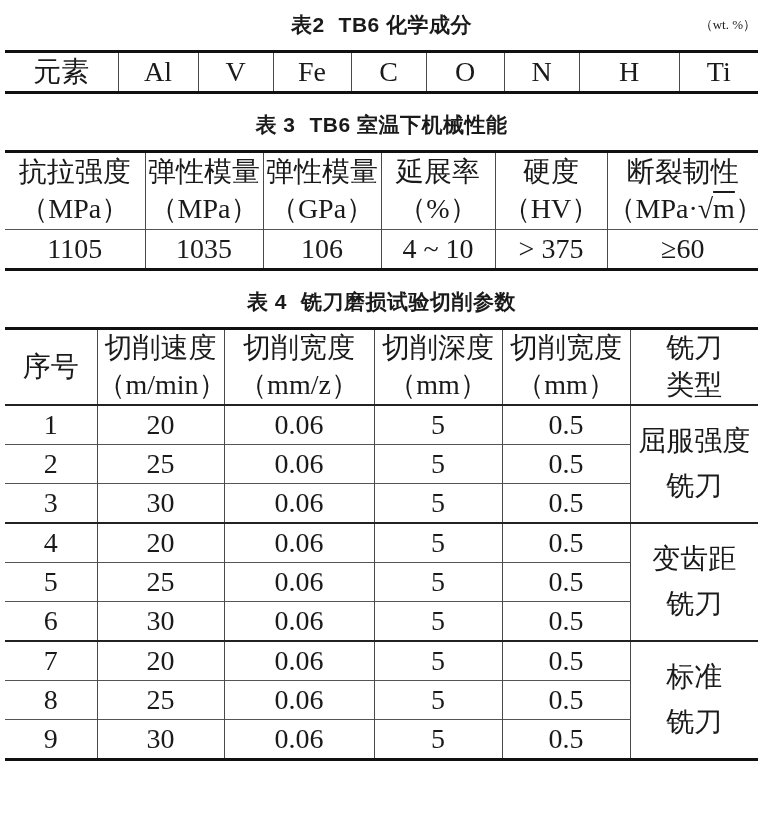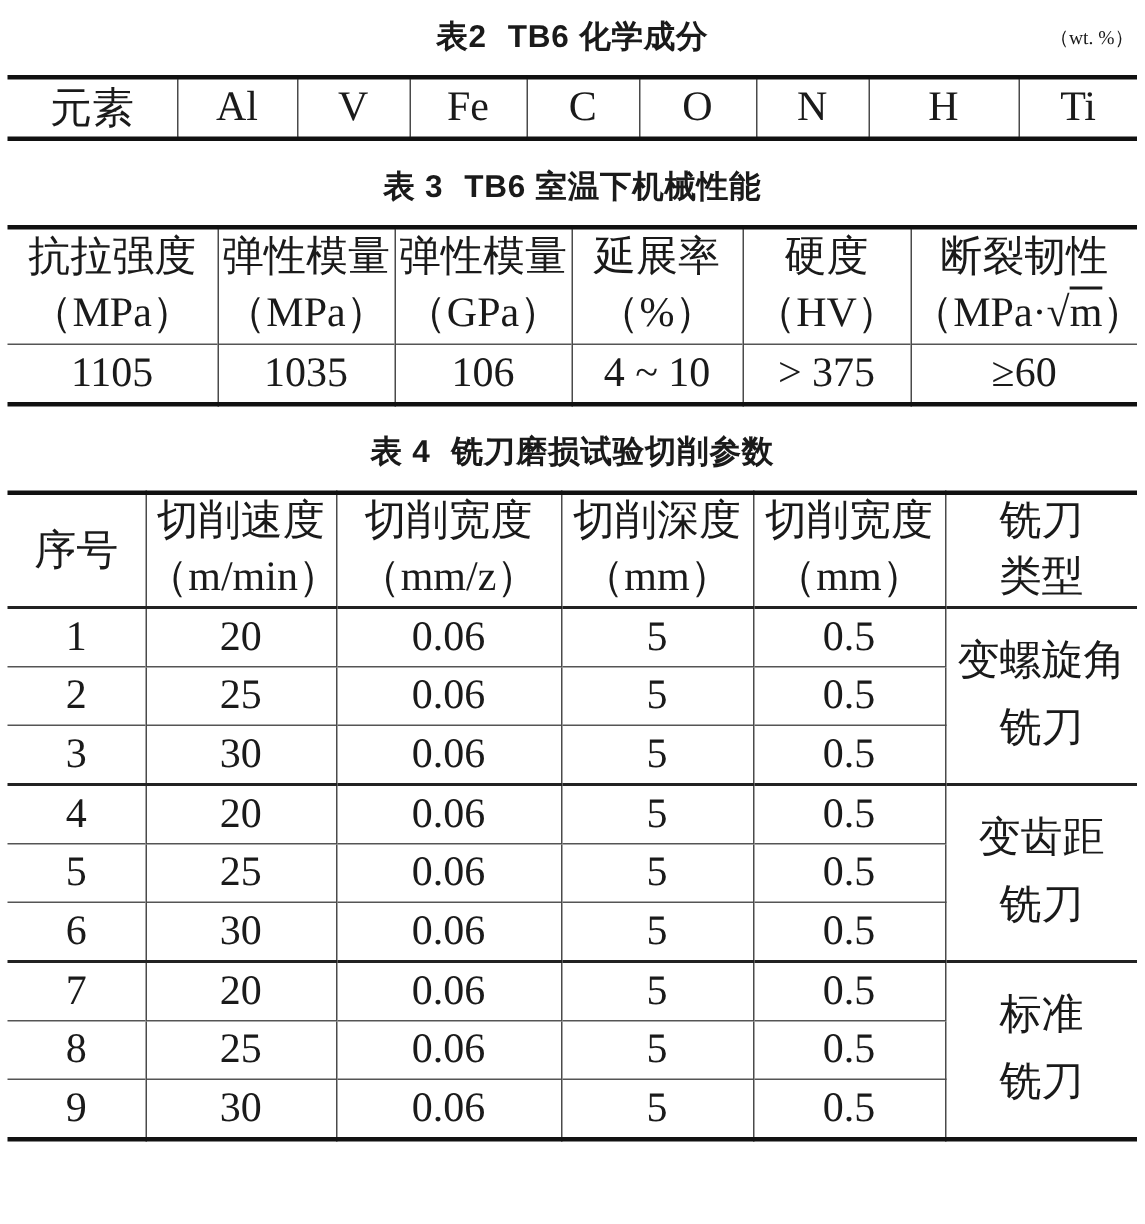--- a/index.html
+++ b/index.html
@@ -184,21 +184,21 @@
         </td>
       </tr>
 
       <tr class="row rule-thick">
         <td>1</td>
         <td>20</td>
         <td>0.06</td>
         <td>5</td>
         <td>0.5</td>
         <td class="group-cell" rowspan="3">
-          <span class="hline">变螺旋角</span>
+          <span class="hline">屈服强度</span>
           <span class="hline">铣刀</span>
         </td>
       </tr>
       <tr class="row rule-thin">
         <td>2</td>
         <td>25</td>
         <td>0.06</td>
         <td>5</td>
         <td>0.5</td>
       </tr>

